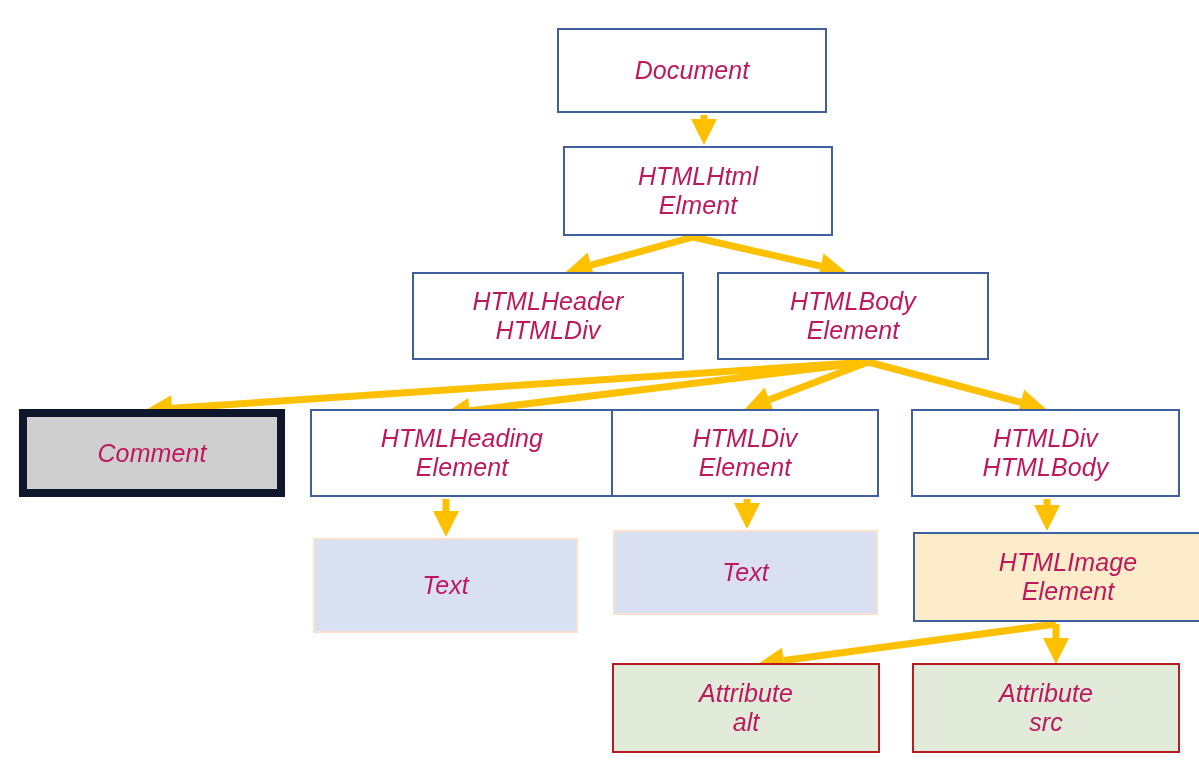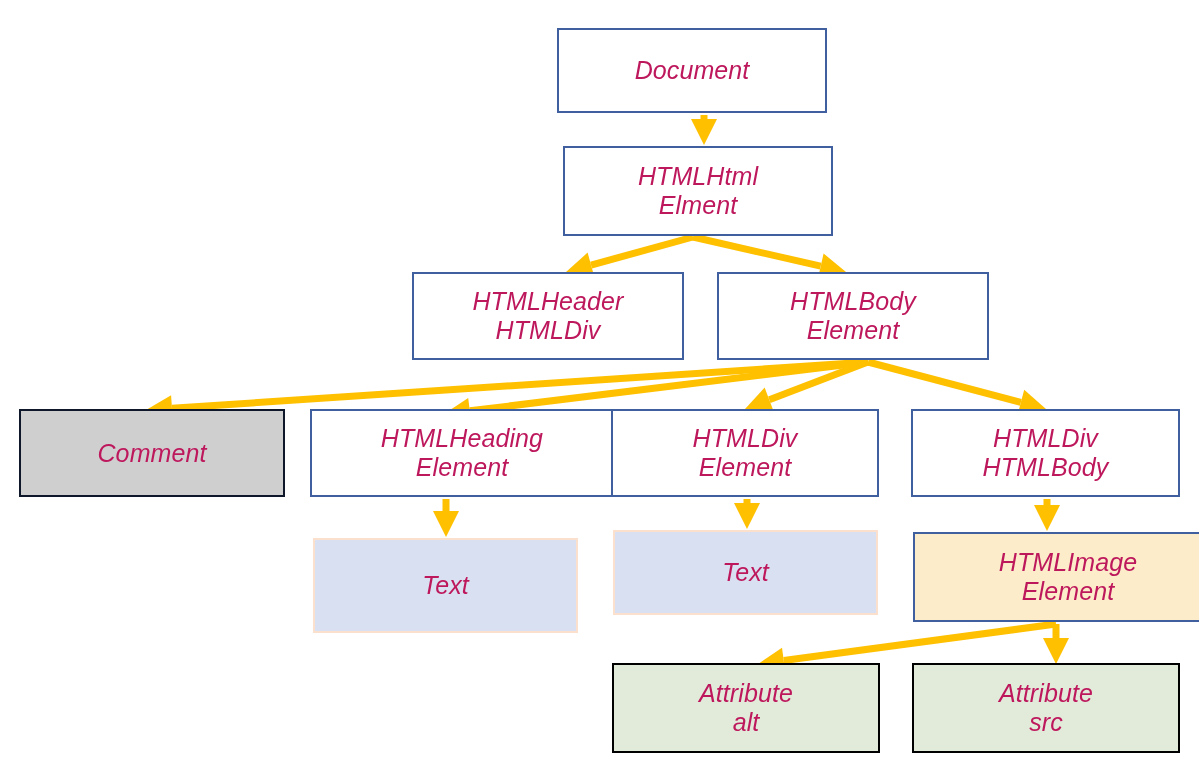--- a/index.html
+++ b/index.html
@@ -39,34 +39,34 @@
     white-space: pre-line;
     z-index: 3;
     font-style: italic;
   }
   .node.plain {
     background: #ffffff;
     border: 2px solid #3f5f9e;
   }
   .node.grey {
     background: #cfcfcf;
-    border: 2px solid #0f172a;
+    border: 8px solid #0f172a;
   }
   .node.lav {
     background: #d9e0f1;
     border: 2px solid #fae0cd;
     text-align: center;
   }
   .node.cream {
     background: #fcecc9;
     border: 2px solid #3f5f9e;
   }
   .node.green {
     background: #e2ebda;
-    border: 2px solid #000000;
+    border: 2px solid #b91c1c;
   }
 </style>
 </head>
 <body>
 
 <div id="canvas">
 
   <svg id="arrow-layer" viewBox="0 0 1199 774" xmlns="http://www.w3.org/2000/svg">
       <g>
         <line x1="704" y1="115" x2="704" y2="119" stroke="#FFC000" stroke-width="7" stroke-linecap="butt"></line>

